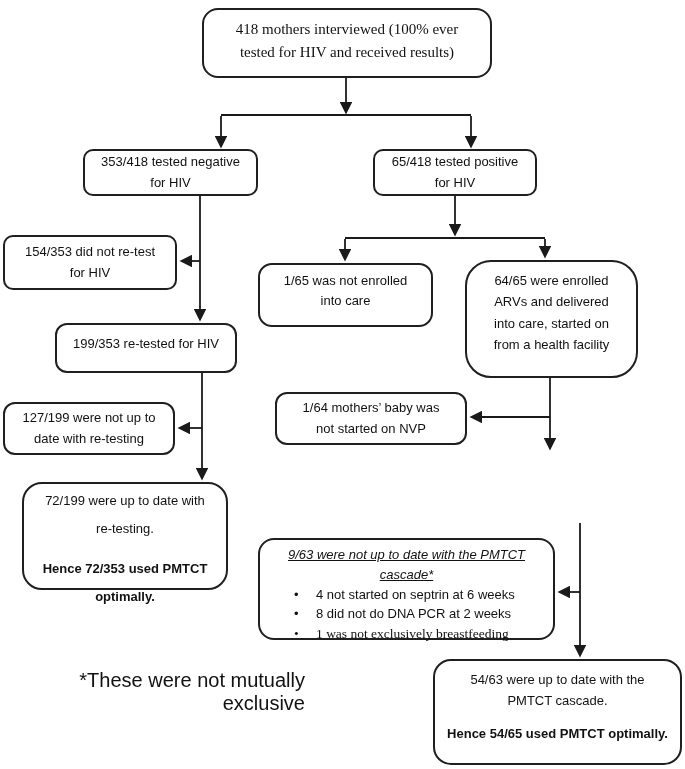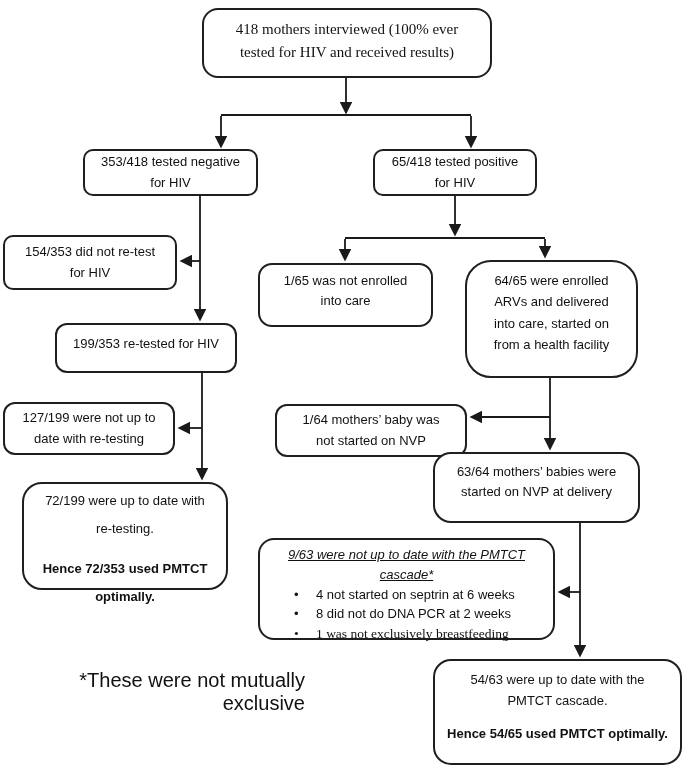--- a/index.html
+++ b/index.html
@@ -98,29 +98,25 @@
     <div>into care</div>
   </div>
 
   <div class="box top-align lh-lg" style="left:465px;top:260px;width:173px;height:118px;border-radius:26px;border-width:2.5px;padding-top:8px;">
     <div>64/65 were enrolled</div>
     <div>ARVs and delivered</div>
     <div>into care, started on</div>
     <div>from a health facility</div>
   </div>
 
-  <div class="box" style="left:275px;top:404px;width:192px;height:53px;border-radius:12px;">
+  <div class="box" style="left:275px;top:392px;width:192px;height:53px;border-radius:12px;">
     <div>1/64 mothers’ baby was</div>
     <div>not started on NVP</div>
   </div>
 
-  <div class="box top-align" style="left:433px;top:452px;width:207px;height:71px;border-radius:18px;padding-top:8px;">
-    <div>63/64 mothers’ babies were</div>
-    <div>started on NVP at delivery</div>
-  </div>
 
   <div class="box top-align" style="left:258px;top:538px;width:297px;height:102px;border-radius:16px;padding-top:5px;">
     <div class="u">9/63 were not up to date with the PMTCT</div>
     <div class="u">cascade*</div>
     <div class="bullets">
       <div class="bullet">4 not started on septrin at 6 weeks</div>
       <div class="bullet">8 did not do DNA PCR at 2 weeks</div>
       <div class="bullet serif-line">1 was not exclusively breastfeeding</div>
     </div>
   </div>

